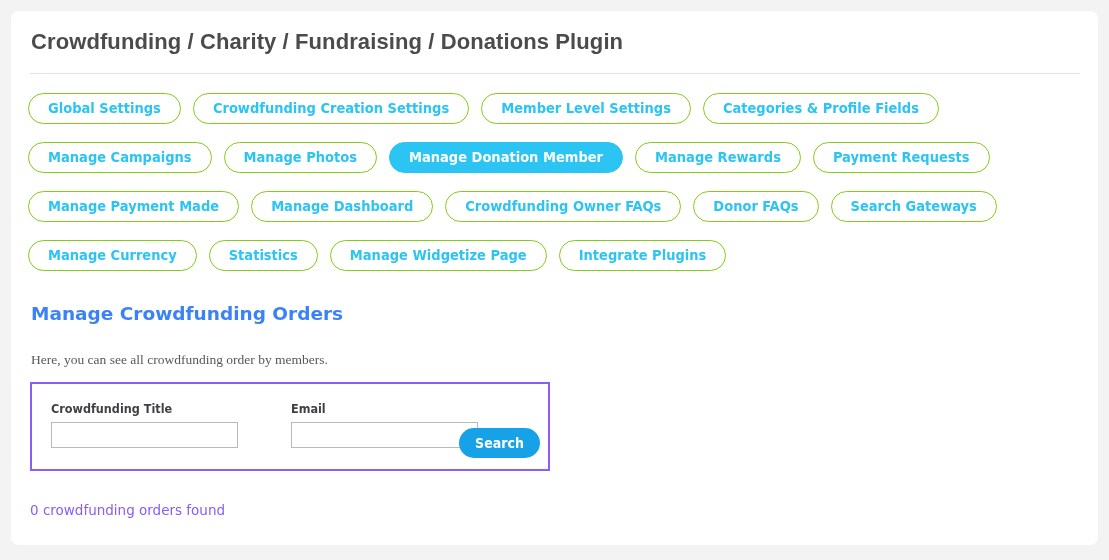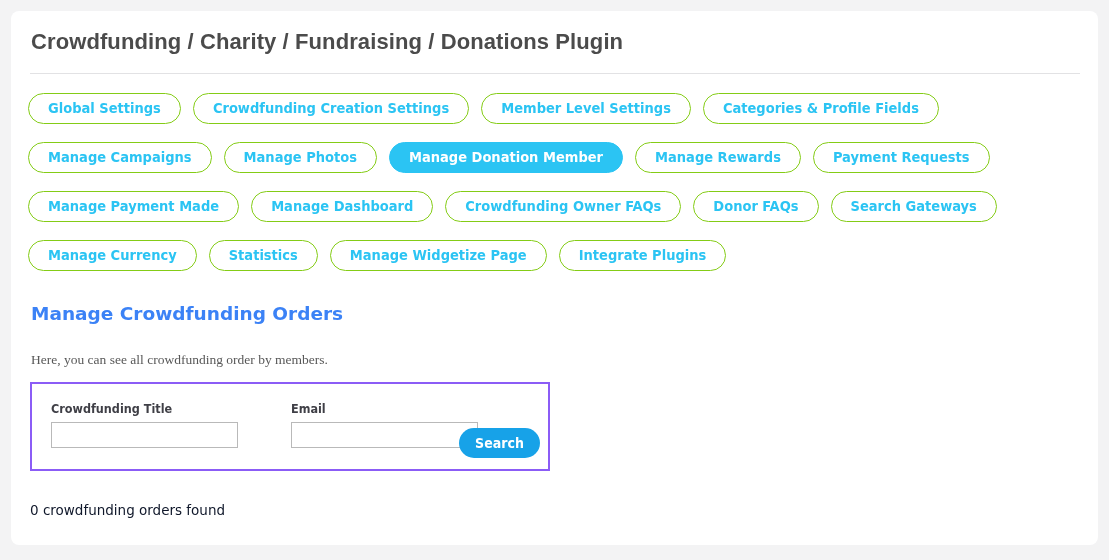--- a/index.html
+++ b/index.html
@@ -176,21 +176,21 @@
     line-height: 30px;
   }
 
   
   #result-count {
     position: absolute;
     left: 19px;
     top: 491px;
     font-family: "DejaVu Sans", sans-serif;
     font-size: 13.5px;
-    color: #0f172a;
+    color: #8b5cf6;
     white-space: nowrap;
   }
 </style>
 </head>
 <body>
 
 <div id="card">
 
   <div id="page-title">Crowdfunding / Charity / Fundraising / Donations Plugin</div>
 

